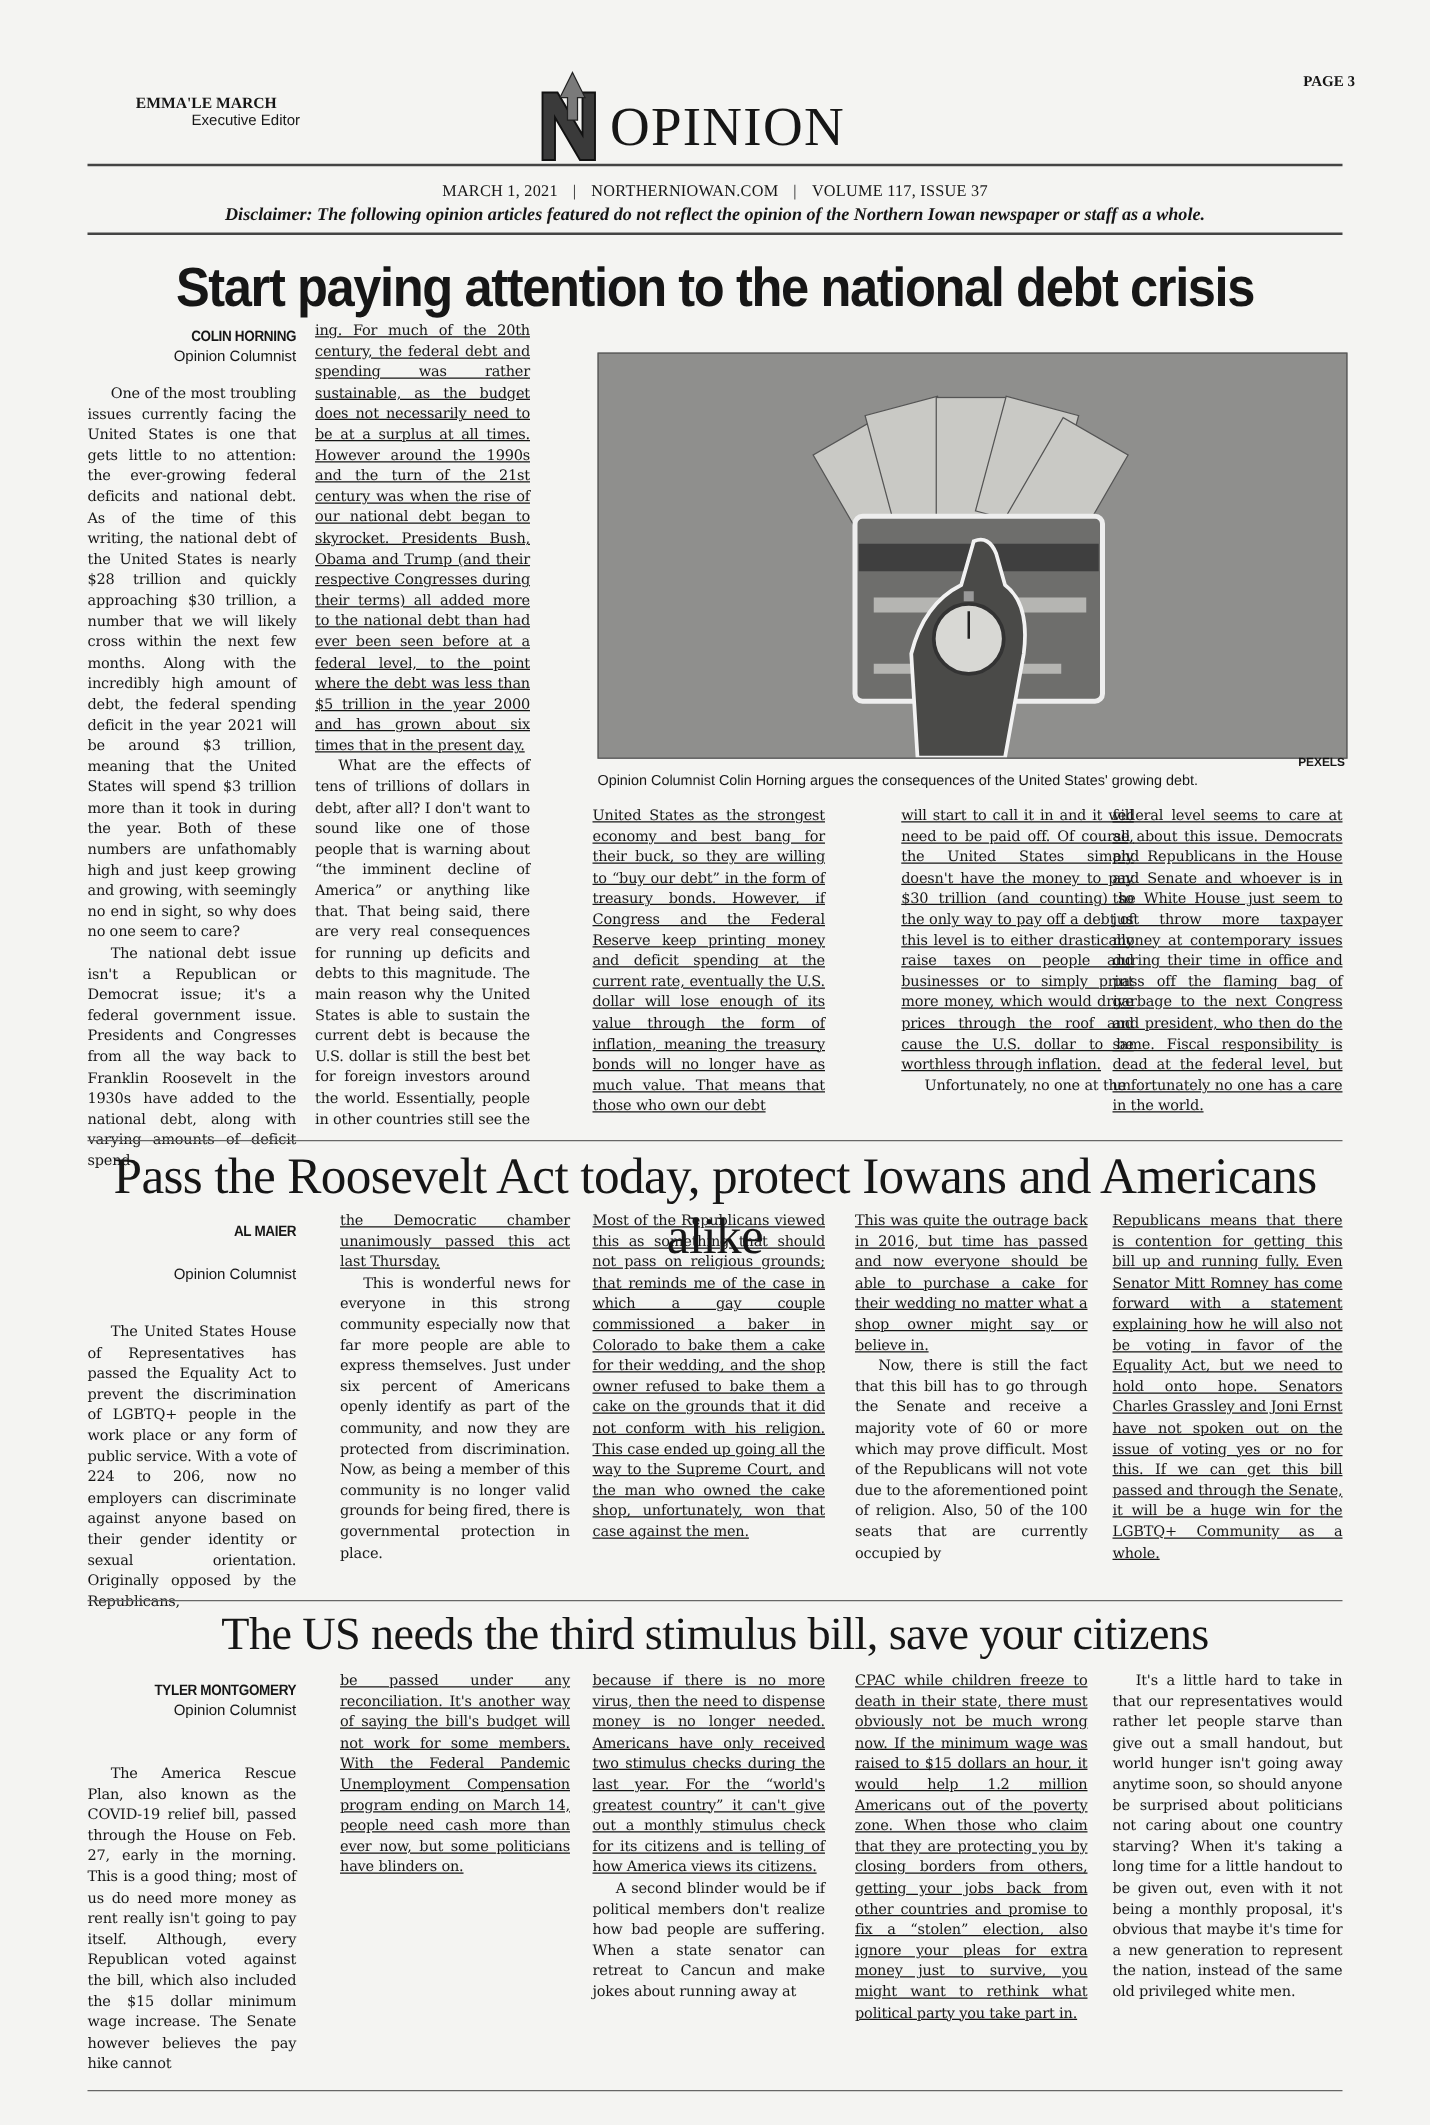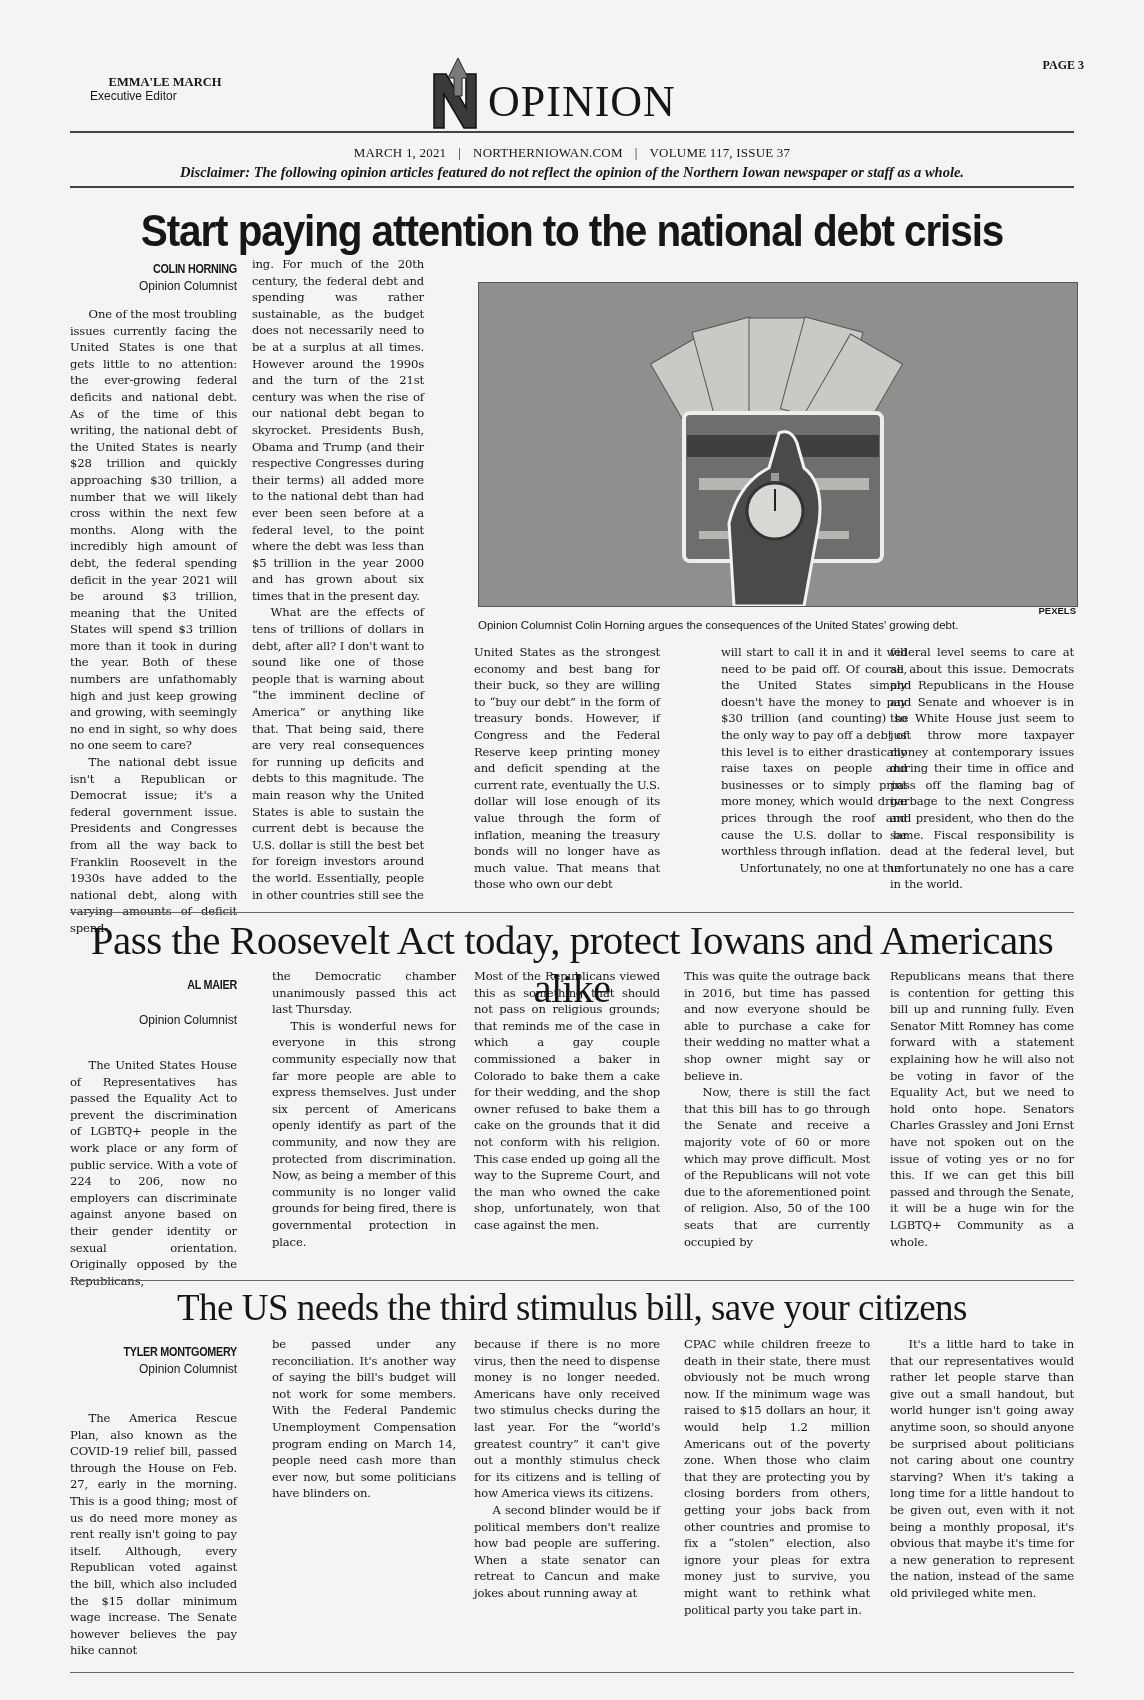--- a/index.html
+++ b/index.html
@@ -1,35 +1,35 @@
 <!DOCTYPE html>
 <html><head>
 <meta charset="utf-8">
 <style>
   html,body{margin:0;padding:0;}
   body{width:1144px;height:1700px;background:#f4f4f2;position:relative;overflow:hidden;font-family:"DejaVu Serif",serif;color:#161616;}
   .abs{position:absolute;}
   .editor-name{left:90px;top:75px;width:150px;text-align:center;font-family:"Liberation Serif",serif;font-weight:bold;font-size:12.5px;line-height:14px;}
-  .editor-title{left:90px;top:89px;width:150px;text-align:left;font-family:"Liberation Sans",sans-serif;font-size:12px;line-height:14px;}
+  .editor-title{left:90px;top:89px;width:150px;text-align:right;font-family:"Liberation Sans",sans-serif;font-size:12px;line-height:14px;}
   .page-num{right:60px;top:58px;font-family:"Liberation Serif",serif;font-weight:bold;font-size:12px;}
   .logo{left:432px;top:56px;width:48px;height:74px;}
   .section-title{left:488px;top:78px;font-family:"Liberation Serif",serif;font-size:44px;line-height:48px;letter-spacing:1px;}
   .rule{left:70px;height:2px;background:#444;width:1004px;}
   .rule.thin{height:1px;background:#666;}
   .masthead-info{left:70px;width:1004px;top:145px;text-align:center;font-family:"Liberation Serif",serif;font-size:13px;letter-spacing:0.2px;}
   .masthead-info .sep{margin:0 12px;}
   .disclaimer{left:70px;width:1004px;top:164px;text-align:center;font-family:"Liberation Serif",serif;font-weight:bold;font-style:italic;font-size:14.5px;}
   .h1{left:70px;width:1004px;top:205px;text-align:center;font-family:"Liberation Sans",sans-serif;font-weight:bold;font-size:44px;line-height:52px;letter-spacing:-1.2px;transform:scaleX(0.92);transform-origin:center;}
   .h-serif{left:70px;width:1004px;text-align:center;font-family:"Liberation Serif",serif;font-size:41px;line-height:48px;letter-spacing:-0.5px;}
   .byline{text-align:right;font-family:"Liberation Sans",sans-serif;}
   .byline .name{font-weight:bold;font-size:12px;letter-spacing:-0.3px;transform:scaleX(0.9);transform-origin:right;display:block;}
   .byline .role{font-size:12px;}
   .col{font-family:"DejaVu Serif",serif;font-size:11.6px;line-height:16.6px;text-align:justify;hyphens:auto;letter-spacing:-0.15px;}
   .col p{margin:0;text-indent:1.6em;}
-  .col p.noindent{text-indent:0;}
+  .col p.noindent{text-indent:0;text-decoration:underline;}
   .photo{left:478px;top:282px;width:598px;height:323px;background:#8c8c8a;border:1px solid #555;overflow:hidden;}
   .caption{left:478px;top:619px;font-family:"Liberation Sans",sans-serif;font-size:11.5px;}
   .credit{right:68px;top:605px;font-family:"Liberation Sans",sans-serif;font-weight:bold;font-size:9.5px;}
 </style>
 </head>
 <body>
 
 <div class="abs editor-name">EMMA'LE MARCH</div>
 <div class="abs editor-title">Executive Editor</div>
 <div class="abs page-num">PAGE 3</div>

